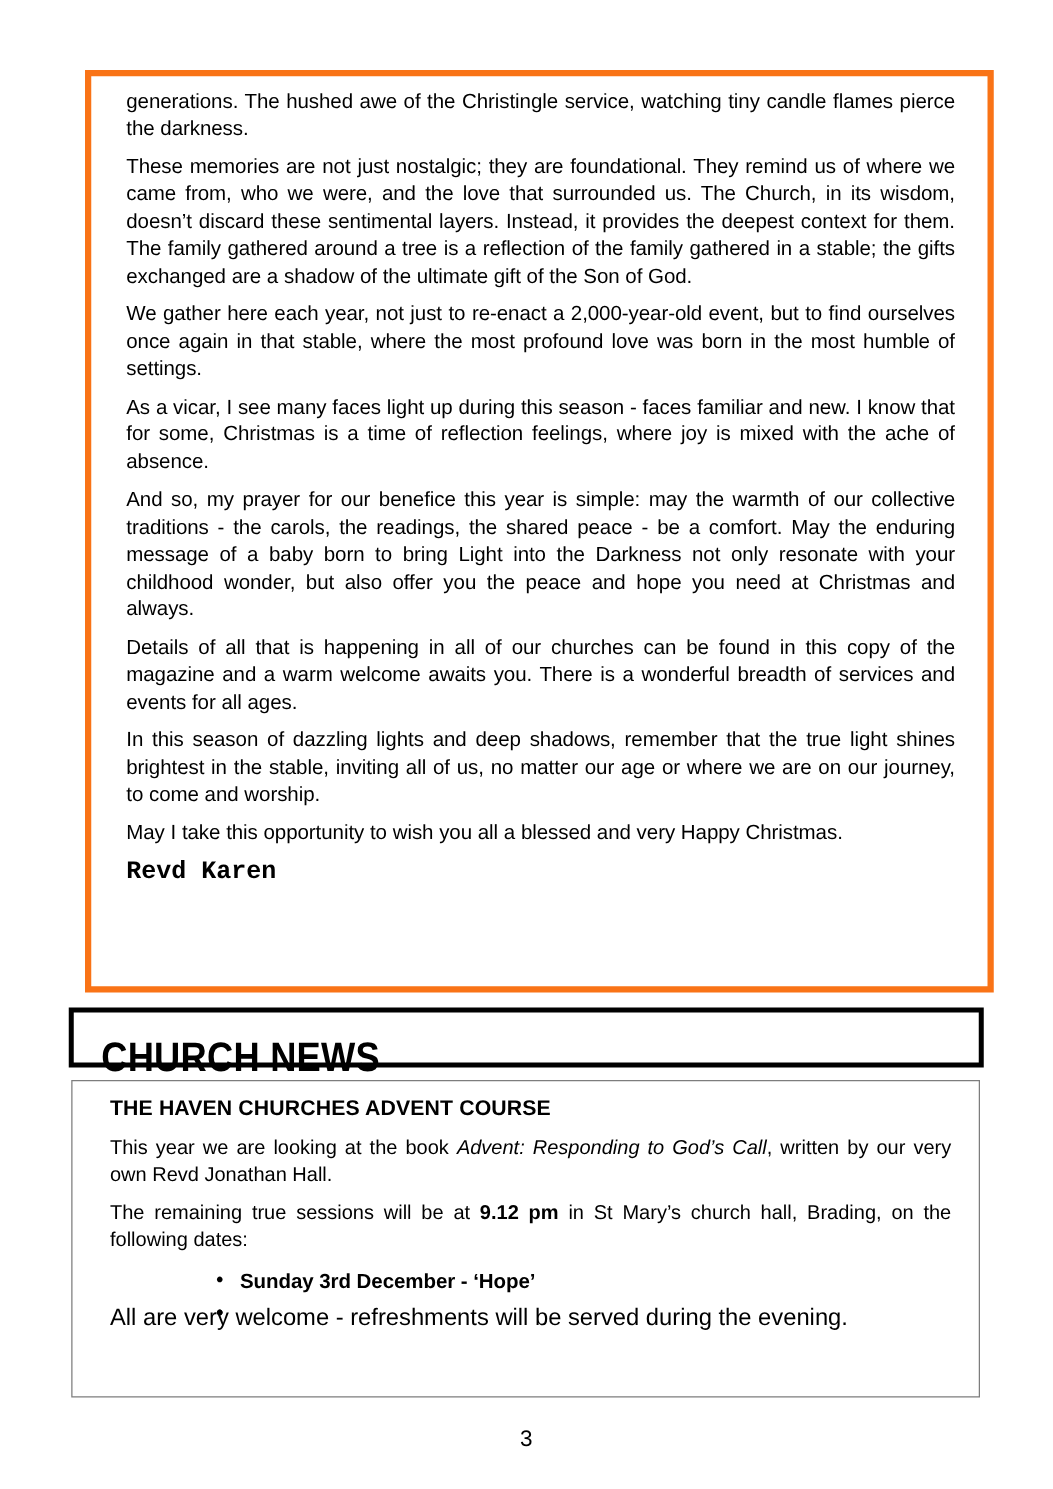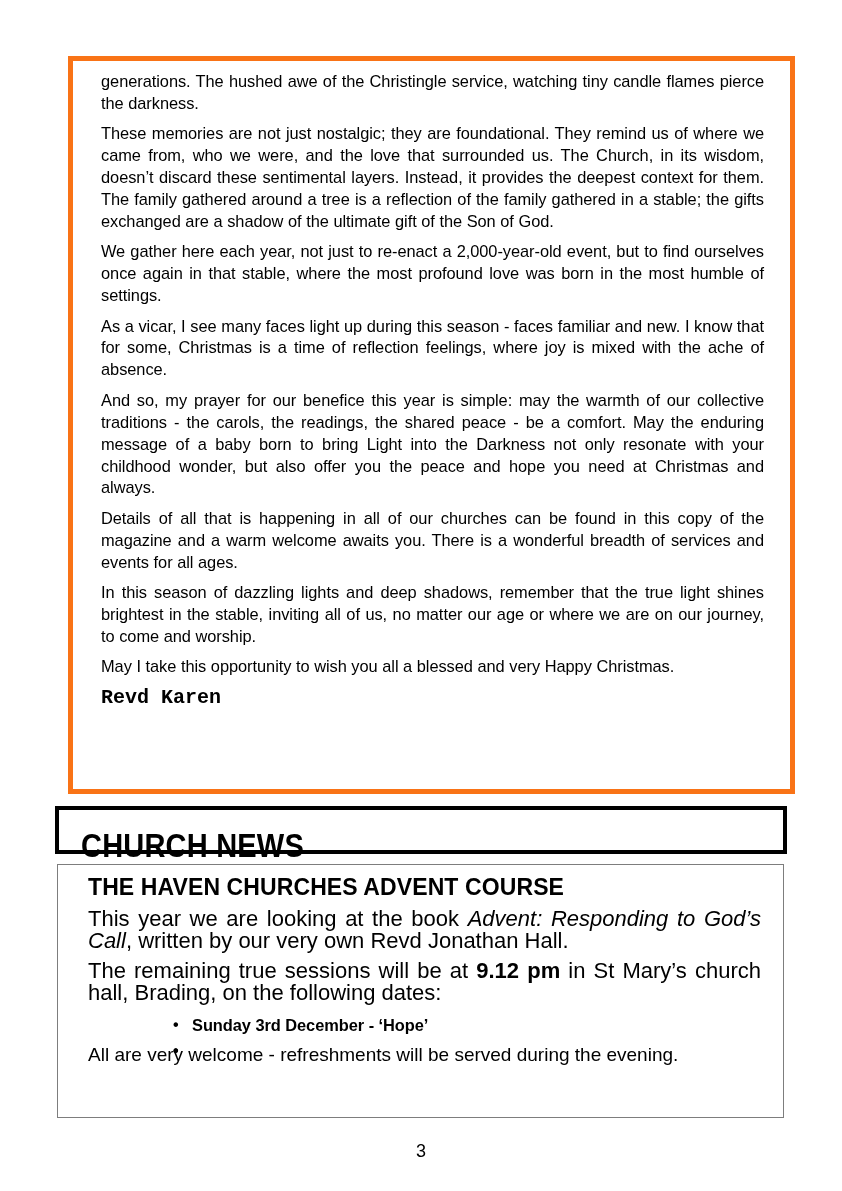--- a/index.html
+++ b/index.html
@@ -97,30 +97,30 @@
     width: 727px;
     height: 254px;
     box-sizing: border-box;
     border: 1px solid #7d7d7d;
     background: #ffffff;
     padding: 10px 22px 8px 30px;
   }
 
   .advent-heading {
     font-family: "Liberation Sans", sans-serif;
-    font-size: 23px;
+    font-size: 17px;
     font-weight: bold;
     line-height: 24px;
     letter-spacing: 0.1px;
     margin: 0 0 9px 0;
   }
 
   .advent-text {
     font-family: "Liberation Sans", sans-serif;
-    font-size: 22px;
+    font-size: 16px;
     line-height: 21.9px;
     text-align: justify;
     margin: 0 0 8px 0;
   }
 
   .advent-closing {
     font-family: "Liberation Sans", sans-serif;
     font-size: 19px;
     line-height: 21.9px;
     text-align: left;

